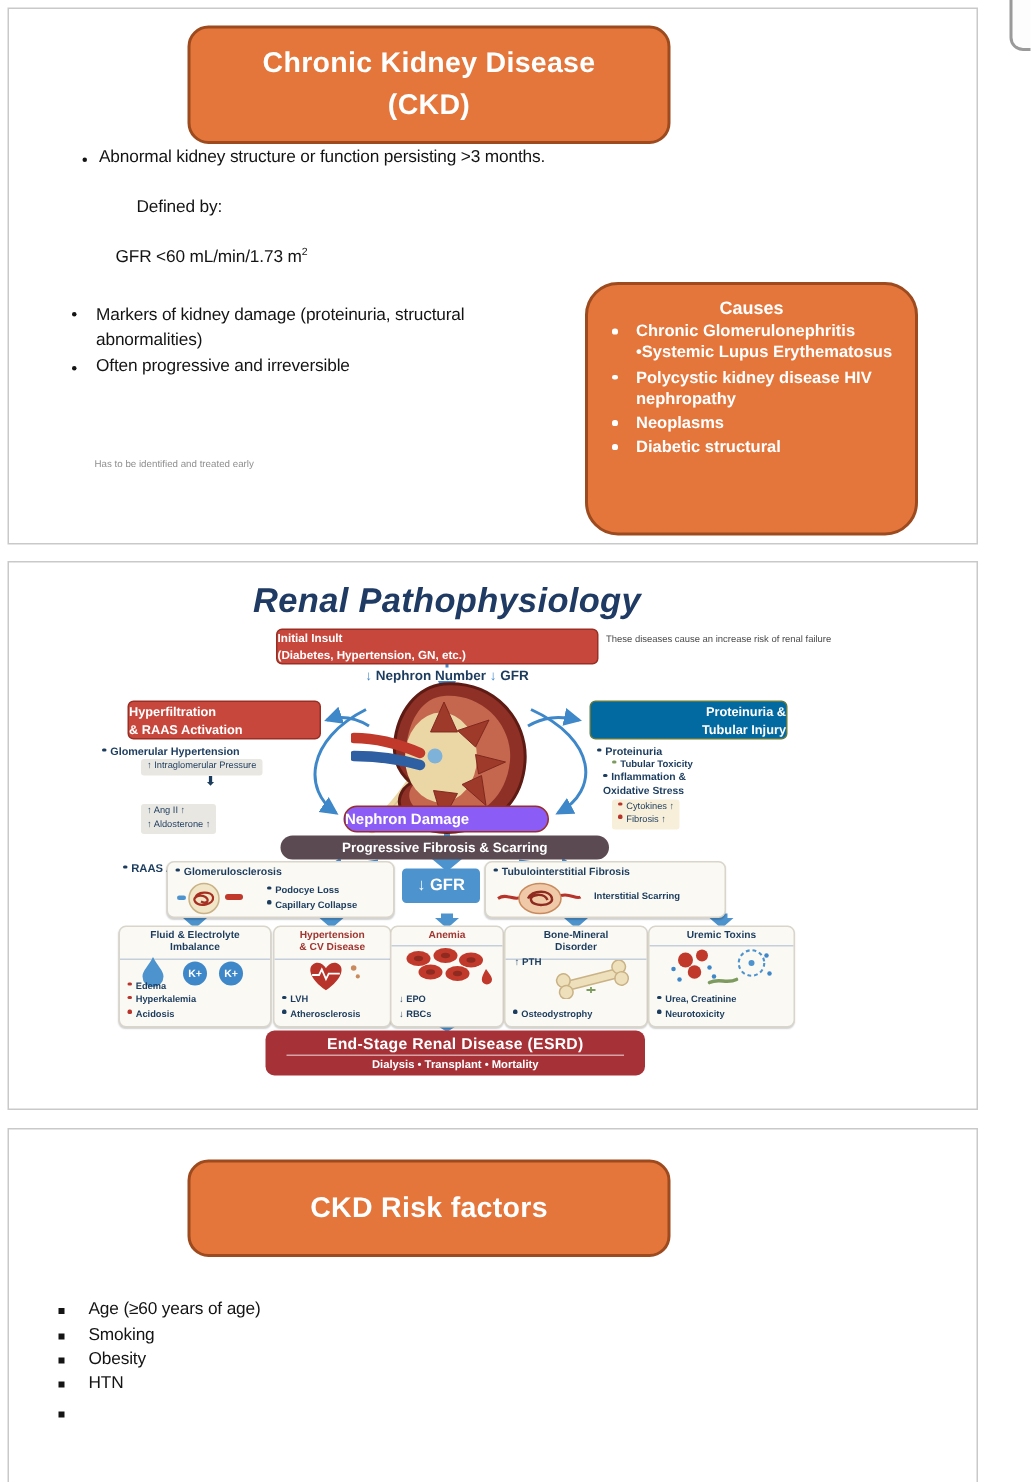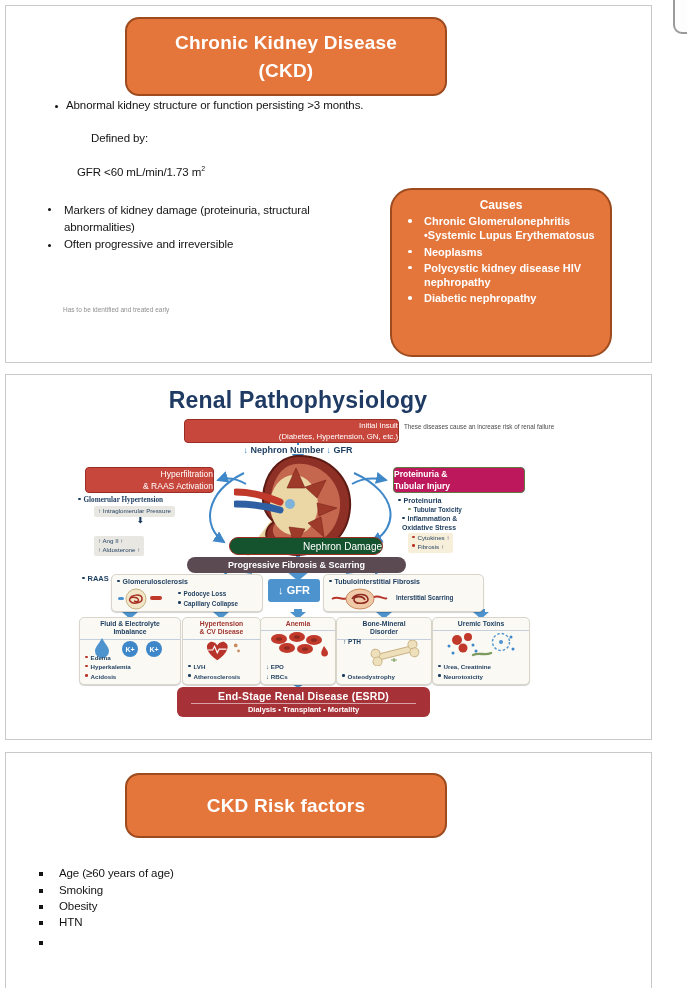--- a/index.html
+++ b/index.html
@@ -40,25 +40,25 @@
   .causes-box { padding: 8px 10px 6px 10px; text-align: left; }
   .causes-title { text-align: center; font-size: 12px; font-weight: bold; margin-bottom: 2px; }
   .causes-item { position: relative; padding-left: 22px; font-size: 11px; font-weight: bold; line-height: 1.3; margin-bottom: 2px; width: 196px; }
   .causes-item .wdot { position: absolute; left: 6px; top: 5px; width: 3.5px; height: 3.5px; border-radius: 50%; background: #fff; }
 
   
   .navy { color: #1C3C5E; }
   .s2-title { font-size: 23px; font-weight: bold; color: #1F3A63; text-align: center; letter-spacing: .2px; }
   .redbox {
     position: absolute; background: #C8473C; border: 1px solid #992F24; border-radius: 4px;
-    color: #fff; font-weight: normal; text-align: right;
+    color: #fff; font-weight: bold; text-align: left;
   }
   .greenbox {
-    position: absolute; background: #be185d; border: 1px solid #5F7A45; border-radius: 4px;
-    color: #fff; font-weight: bold; text-align: left;
+    position: absolute; background: #0369a1; border: 1px solid #5F7A45; border-radius: 4px;
+    color: #fff; font-weight: bold; text-align: right;
   }
   .diagram-label { position: absolute; font-weight: bold; color: #1C3C5E; }
   .chip { position: absolute; background: #E9E7E2; border-radius: 2px; color: #1C3C5E; font-size: 6.2px; padding: 1px 4px; line-height: 1.45; }
   .chip.cream { background: #F7EFD9; }
   .blue-arrow-glyph { color: #3E87C8; }
   .mini-bullet { display: inline-block; width: 2.5px; height: 2.5px; background: #1C3C5E; border-radius: 50%; vertical-align: 2px; margin-right: 3px; }
   .mini-bullet.red { background: #B8342A; }
   .mini-bullet.green { background: #7D9B5F; }
 
   .info-card {
@@ -110,36 +110,36 @@
   <div class="abs tiny-note" style="left:57px; top:300px;">Has to be identified and treated early</div>
 
   <div class="orange-box causes-box" style="left:384px; top:182px; width:222px; height:169px; border-radius:22px;">
     <div class="causes-title">Causes</div>
     <div class="causes-item">
       <span class="wdot"></span>
       <span>Chronic Glomerulonephritis •Systemic Lupus Erythematosus</span>
     </div>
     <div class="causes-item">
       <span class="wdot"></span>
-      <span>Neoplasms</span>
+      <span>Polycystic kidney disease HIV nephropathy</span>
     </div>
     <div class="causes-item">
       <span class="wdot"></span>
-      <span>Polycystic kidney disease HIV nephropathy</span>
+      <span>Neoplasms</span>
     </div>
     <div class="causes-item">
       <span class="wdot"></span>
-      <span>Diabetic nephropathy</span>
+      <span>Diabetic structural</span>
     </div>
   </div>
 </section>
 
 <section class="slide" id="slide2">
 
-  <div class="abs s2-title" style="left:0; top:12px; width:584px;">Renal Pathophysiology</div>
+  <div class="abs s2-title" style="left:0; top:12px; width:584px;font-style:italic;">Renal Pathophysiology</div>
 
   <svg class="abs" style="left:0; top:0; width:646px; height:366px; pointer-events:none;" viewBox="0 0 646 366">
     <defs>
       <marker id="ah" markerWidth="7" markerHeight="7" refX="5" refY="3" orient="auto">
         <path d="M0,0 L6,3 L0,6 Z" fill="#3E87C8"></path>
       </marker>
     </defs>
     <g stroke="#3E87C8" stroke-width="2" fill="none">
       <path d="M292 66 L292 70"></path>
       <path d="M292 82 L292 89" marker-end="url(#ah)"></path>
@@ -190,21 +190,21 @@
     </g>
     <path d="M2 40 C18 40 32 44 46 50" stroke="#C0392B" stroke-width="7" fill="none" stroke-linecap="round"></path>
     <path d="M2 52 C18 52 32 54 46 58" stroke="#2E5FA3" stroke-width="7" fill="none" stroke-linecap="round"></path>
     <circle cx="56" cy="52" r="5" fill="#7FB2D9"></circle>
   </svg>
 
   <div class="redbox" style="left:79px; top:92px; width:129px; height:26px; font-size:8.5px; line-height:1.4; padding-top:1px;">
     <div>Hyperfiltration</div>
     <div>&amp; RAAS Activation</div>
   </div>
-  <div class="diagram-label" style="left:72px; top:121px; font-size:7.2px;font-family:Liberation Serif, serif;">
+  <div class="diagram-label" style="left:62px; top:121px; font-size:7.2px;">
     <span class="mini-bullet"></span><span>Glomerular Hypertension</span>
   </div>
   <div class="chip" style="left:88px; top:131px;">↑ Intraglomerular Pressure</div>
   <div class="abs navy" style="left:131px; top:141px; font-size:8px; font-weight:bold;">⬇</div>
   <div class="diagram-label" style="left:76px; top:151px; font-size:7.5px;margin-top:48px;">
     <span class="mini-bullet"></span><span>RAAS Activation</span>
   </div>
   <div class="chip" style="left:88px; top:161px;">
     <div>↑ Ang II ↑</div>
     <div>↑ Aldosterone ↑</div>
@@ -221,21 +221,21 @@
     <span class="mini-bullet green"></span><span>Tubular Toxicity</span>
   </div>
   <div class="diagram-label" style="left:396px; top:140px; font-size:6.9px; width:88px; line-height:1.3;">
     <span class="mini-bullet"></span><span>Inflammation &amp; Oxidative Stress</span>
   </div>
   <div class="chip cream" style="left:402px; top:158px;">
     <div><span class="mini-bullet red"></span><span>Cytokines ↑</span></div>
     <div><span class="mini-bullet red"></span><span>Fibrosis ↑</span></div>
   </div>
 
-  <div class="redbox" style="left:223px; top:162px; width:154px; height:18px; font-size:10px; line-height:17px; border-radius:9px; background:#14532d;">Nephron Damage</div>
+  <div class="redbox" style="left:223px; top:162px; width:137px; height:18px; font-size:10px; line-height:17px; border-radius:9px; background:#8b5cf6;">Nephron Damage</div>
   <div class="abs" style="left:181px; top:182px; width:219px; height:16px; background:#5C4A52; border-radius:8px; color:#fff; font-weight:bold; font-size:9px; text-align:center; line-height:16px;">Progressive Fibrosis &amp; Scarring</div>
 
   <div class="info-card" style="left:105px; top:199px; width:152px; height:38px;">
     <div class="abs" style="left:5px; top:3px; font-size:7px; font-weight:bold; color:#1C3C5E;">
       <span class="mini-bullet"></span><span>Glomerulosclerosis</span>
     </div>
     <svg class="abs" style="left:4px; top:13px; width:56px; height:22px;" viewBox="0 0 56 22">
       <circle cx="20" cy="11" r="10" fill="#F2E6C8" stroke="#C9B285"></circle>
       <path d="M14 11 C15 6 25 6 26 10 C27 15 17 17 14 13 C12 10 17 8 21 10 C24 12 22 15 18 13" stroke="#A62E22" stroke-width="1.5" fill="none"></path>
       <rect x="34" y="8" width="12" height="4" rx="2" fill="#C0392B"></rect>

